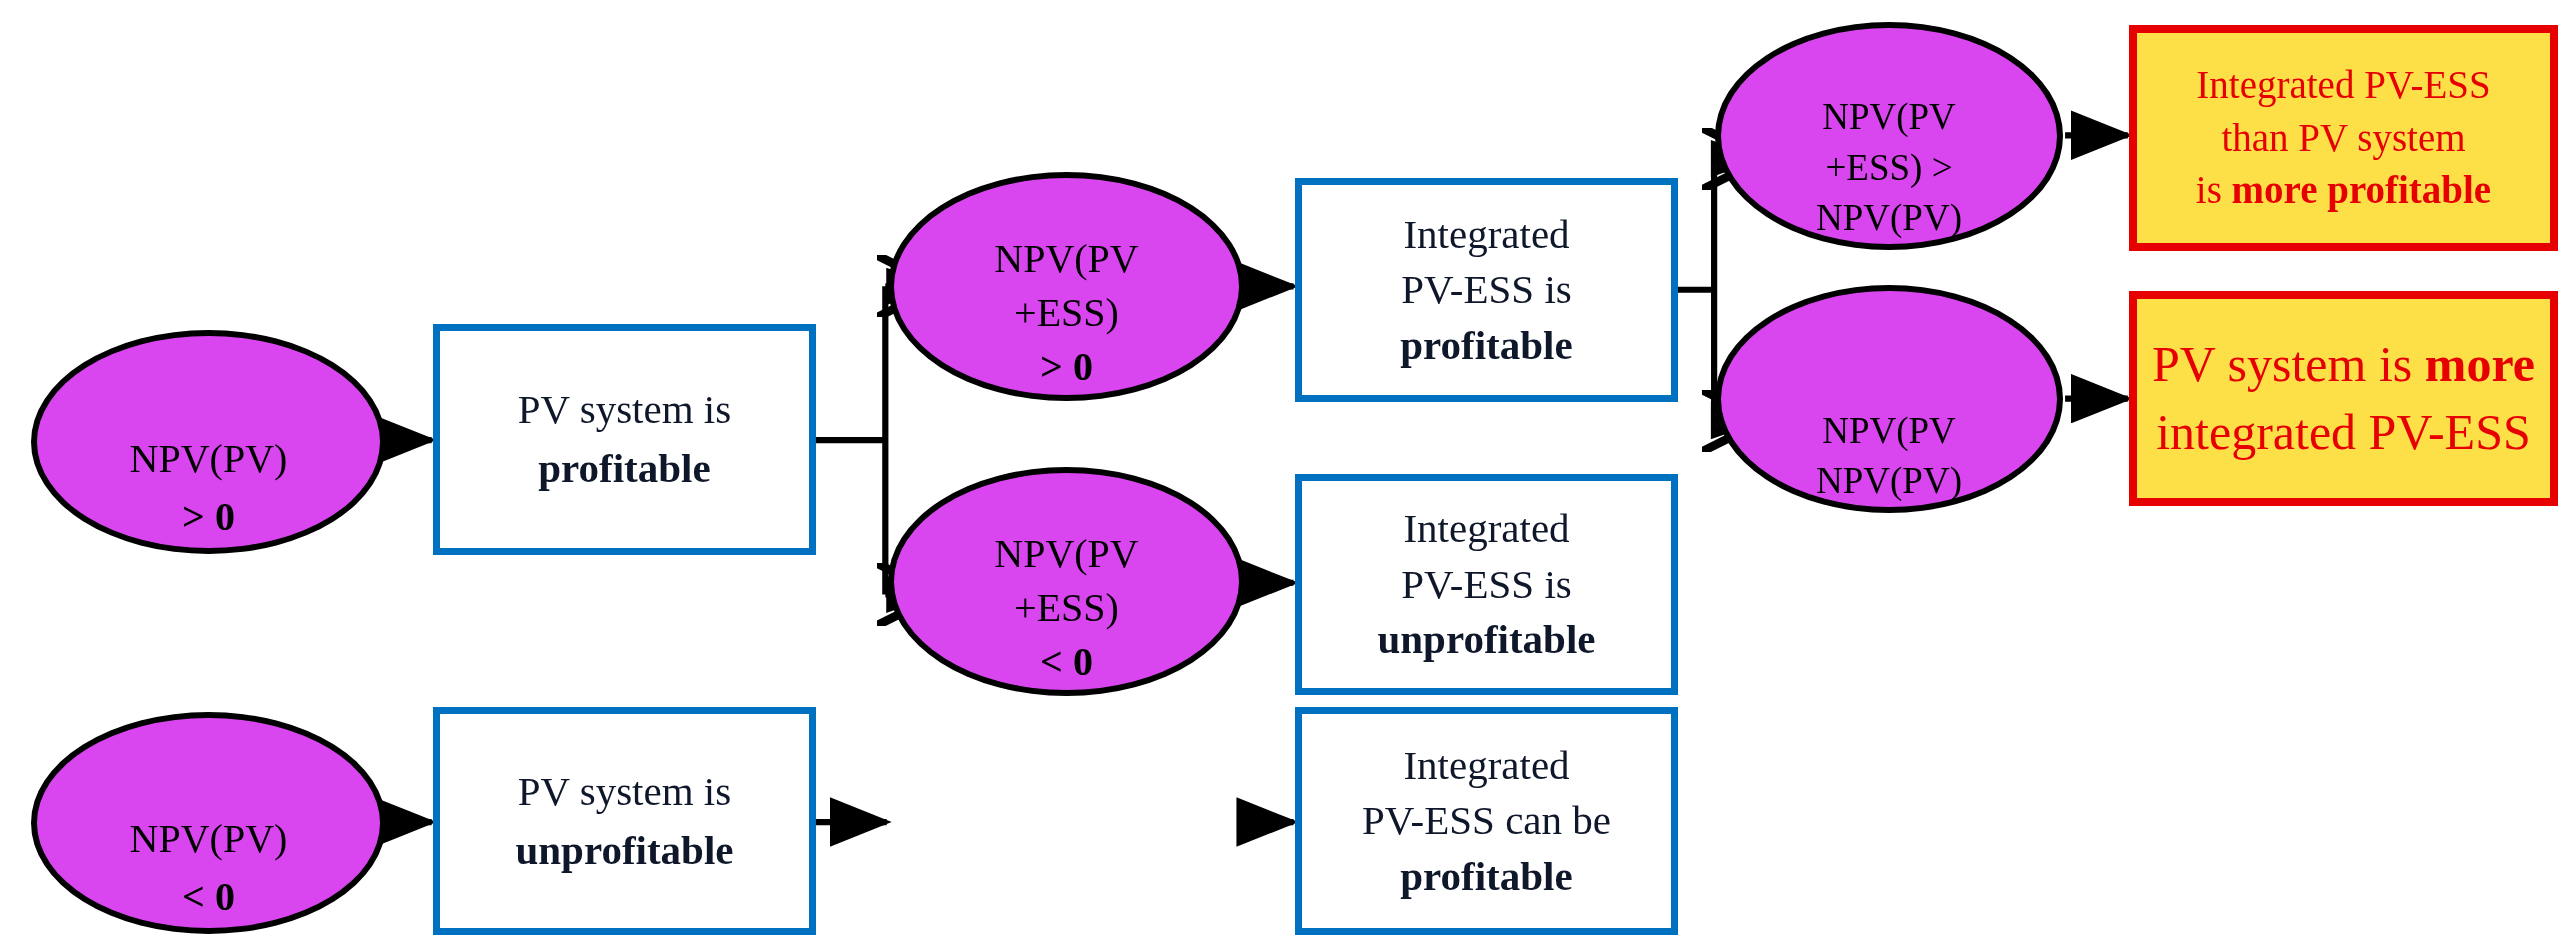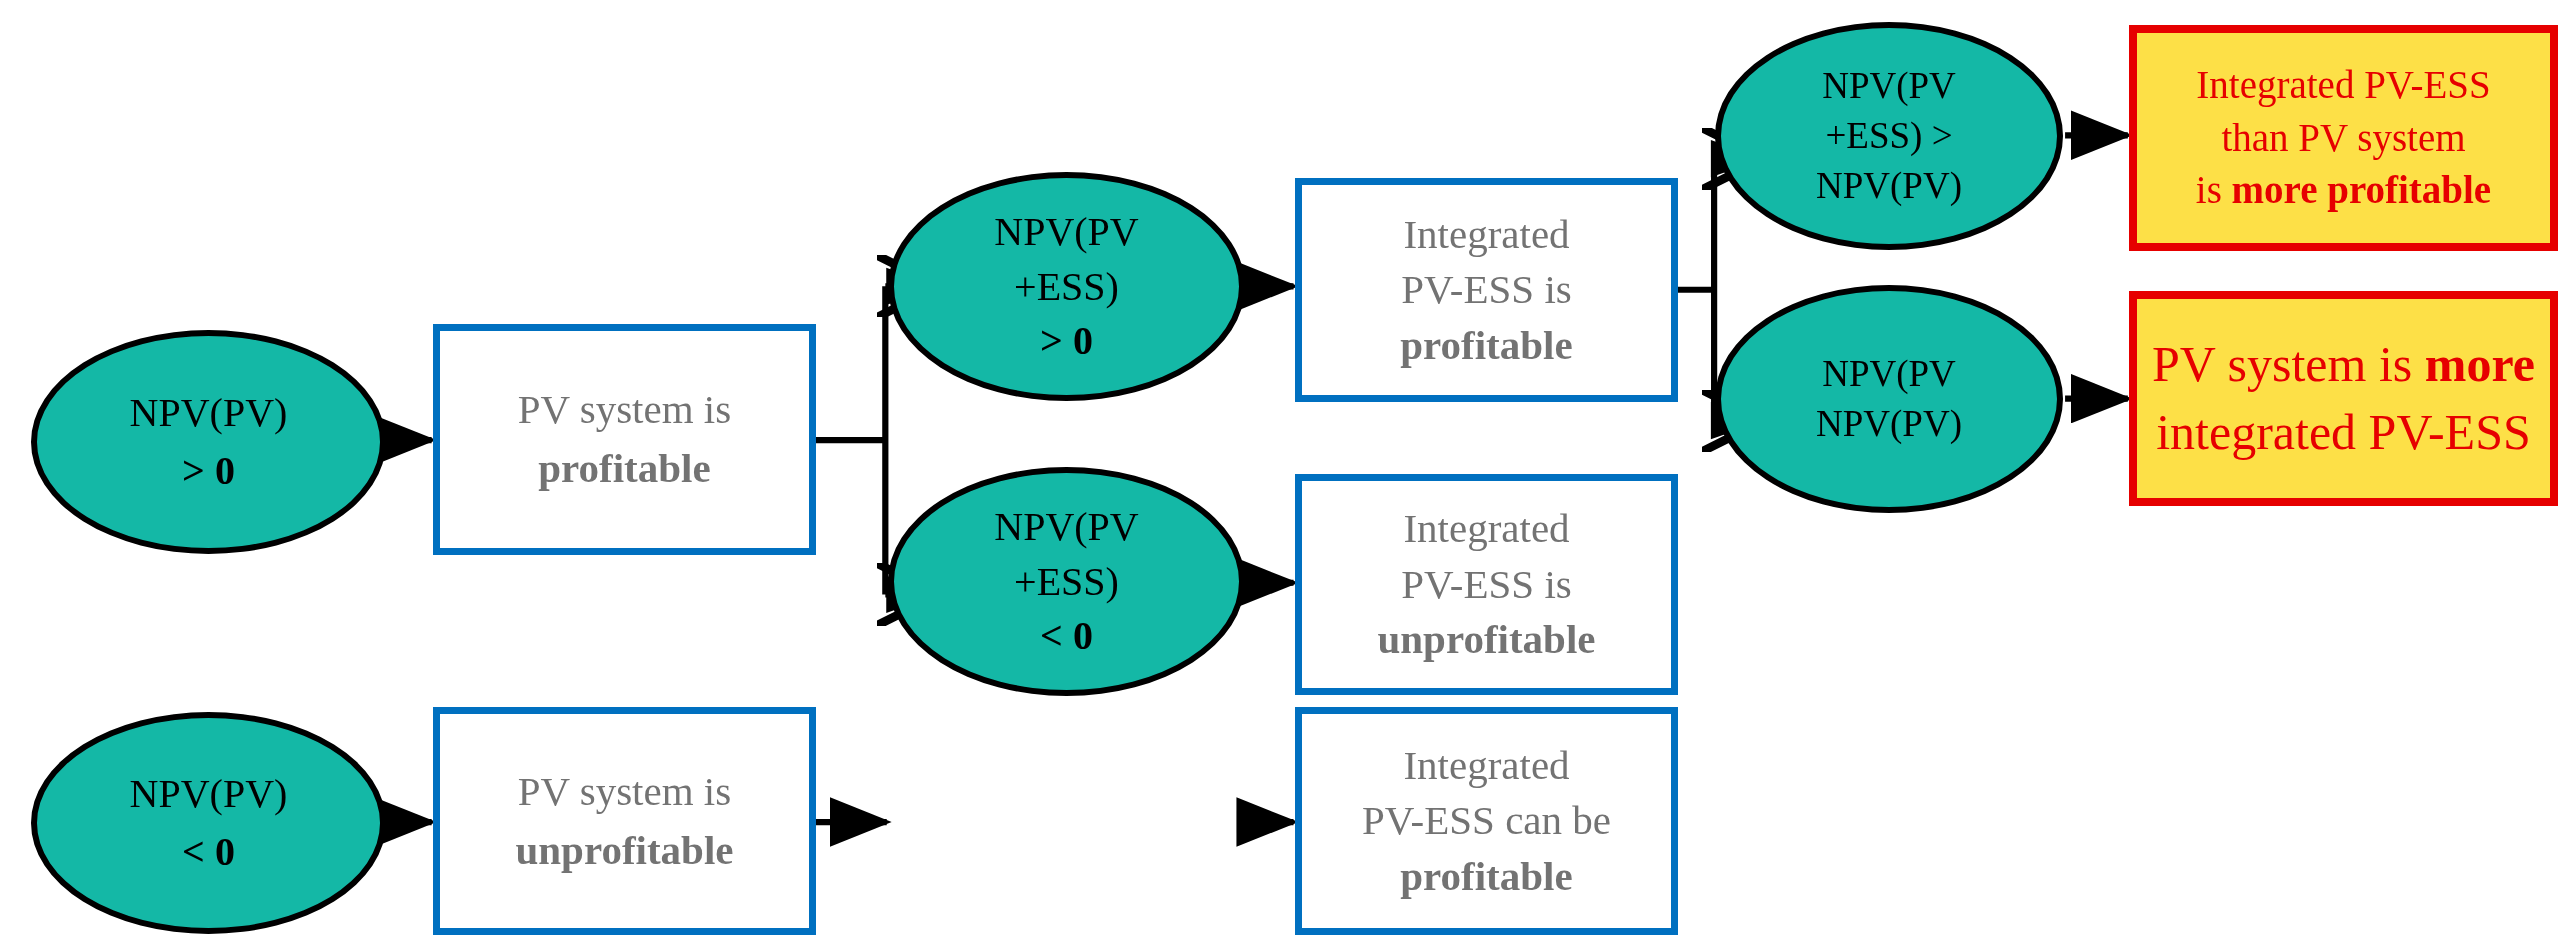--- a/index.html
+++ b/index.html
@@ -20,33 +20,34 @@
     text-align:center;
     box-sizing:border-box;
     line-height:1.30;
     z-index:3;
   }
   .node .txt{width:100%;padding:0 6.9px;box-sizing:border-box;}
   .node .ln{display:block;white-space:nowrap;}
 
   
   .ellipse{
-    background:#14b8a6;
+    background:#d946ef;
     border:6.9px solid #000000;
     border-radius:50%;
     color:#000000;
     font-size:40px;
+    align-items:flex-end;
   }
   .ellipse .ln b{font-weight:bold;}
 
   
   .bluebox{
     background:#ffffff;
     border:7.6px solid #0070c0;
-    color:#737373;
+    color:#0f172a;
     font-size:41px;
   }
   .bluebox b{font-weight:bold;}
 
   
   .redbox{
     background:#fde047;
     border:8.3px solid #e60000;
     color:#e60000;
     font-size:41px;

